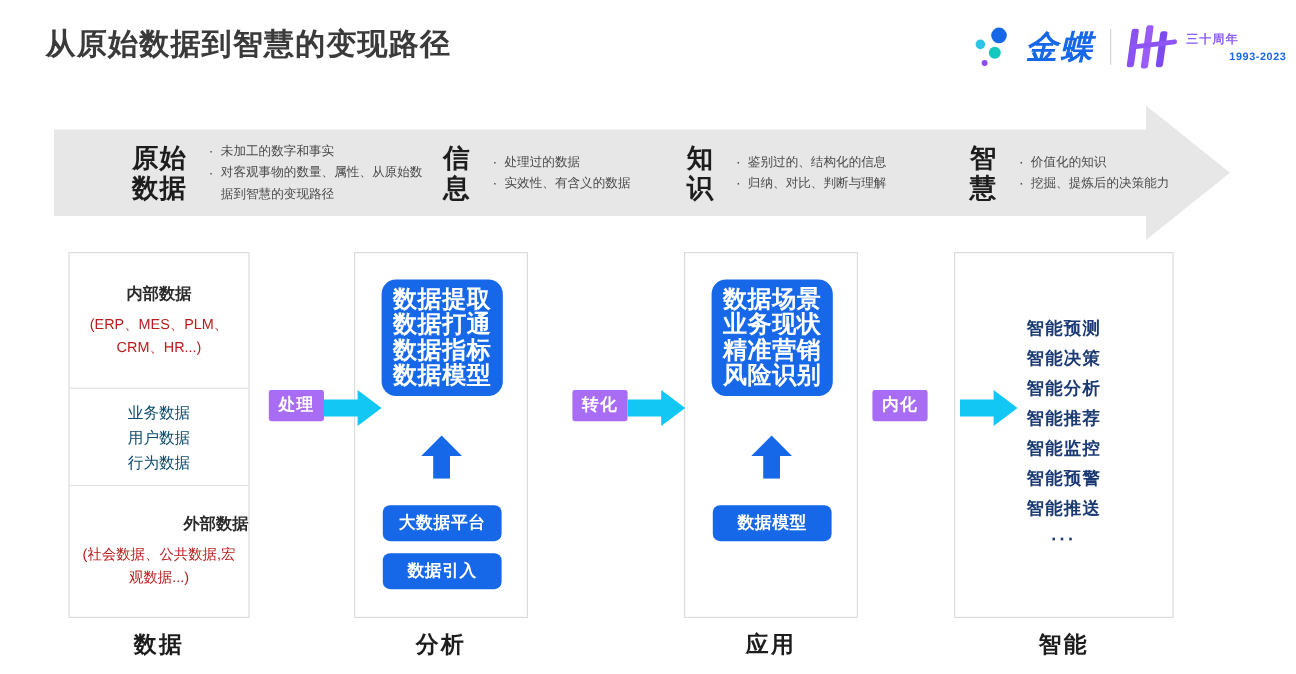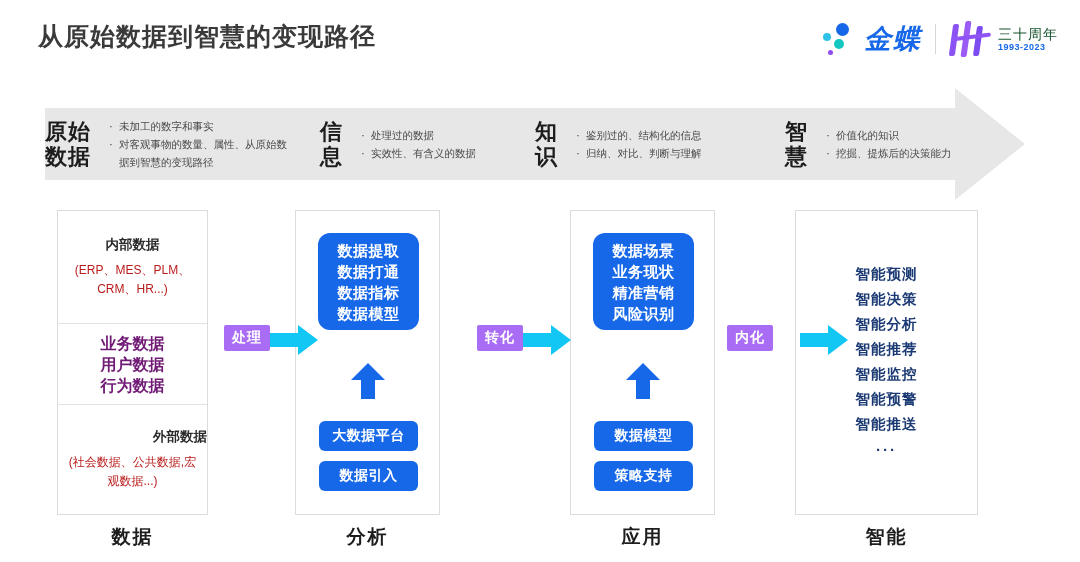--- a/index.html
+++ b/index.html
@@ -14,21 +14,21 @@
   .page{position:absolute;inset:0;}
 
   
   .title{
     position:absolute;left:38px;top:20px;
     font-size:25px;font-weight:bold;color:#3a3a3a;
     letter-spacing:1px;
     white-space:nowrap;
   }
   .logo{
-    position:absolute;right:22px;top:18px;
+    position:absolute;right:8px;top:18px;
     display:flex;align-items:center;height:42px;
   }
   .logo-dots{position:relative;width:40px;height:38px;margin-right:4px;}
   .logo-dots i{position:absolute;border-radius:50%;display:block;}
   .d1{width:13px;height:13px;background:#1668e8;left:16px;top:3px;}
   .d2{width:8px;height:8px;background:#2fc2e8;left:3px;top:13px;}
   .d3{width:10px;height:10px;background:#14c8c0;left:14px;top:19px;}
   .d4{width:5px;height:5px;background:#8d4bf0;left:8px;top:30px;}
   .logo-word{
     font-size:27px;font-weight:bold;
@@ -38,35 +38,35 @@
   .logo-sep{
     width:1px;height:30px;background:#d6d6d6;margin:0 13px;
   }
   .anniv{position:relative;width:42px;height:40px;margin-right:7px;}
   .anniv span{position:absolute;display:block;border-radius:2px;}
   .a1{width:6px;height:32px;background:#8a52f2;left:2px;top:5px;transform:skewX(-8deg);}
   .a2{width:6px;height:36px;background:#9b5cf6;left:14px;top:2px;transform:skewX(-8deg);}
   .a3{width:6px;height:30px;background:#7d4cf0;left:26px;top:7px;transform:skewX(-8deg);}
   .a4{width:40px;height:4px;background:#8f55f4;left:2px;top:16px;transform:rotate(-7deg);}
   .anniv-txt{display:flex;flex-direction:column;justify-content:center;}
-  .anniv-cn{font-size:14px;font-weight:normal;color:#14532d;letter-spacing:1px;line-height:16px;}
-  .anniv-yr{font-size:9px;font-weight:bold;color:#1668e8;letter-spacing:.5px;line-height:11px;}
+  .anniv-cn{font-size:10px;font-weight:bold;color:#8b5cf6;letter-spacing:1px;line-height:16px;}
+  .anniv-yr{font-size:9px;font-weight:bold;color:#1668e8;letter-spacing:.5px;line-height:11px;margin-left:36px;}
 
   
   .banner{
     position:absolute;left:45px;top:88px;width:980px;height:112px;
     background:#e7e7e7;
     clip-path:polygon(0 20px, 910px 20px, 910px 0, 980px 56px, 910px 112px, 910px 92px, 0 92px);
   }
   .banner-row{
     position:absolute;left:45px;top:88px;width:980px;height:112px;
     display:flex;
   }
   .b-seg{display:flex;align-items:center;}
-  .b-seg.s1{width:275px;}
+  .b-seg.s1{width:275px;padding-left:18px;margin-left:47px;}
   .b-seg.s2{width:215px;}
   .b-seg.s3{width:250px;}
   .b-seg.s4{width:230px;}
   .b-key{
     font-size:22px;font-weight:bold;color:#1d1d1d;
     line-height:25px;white-space:nowrap;letter-spacing:1px;
   }
   .b-bullets{margin-left:12px;}
   .b-line{display:flex;align-items:flex-start;line-height:18px;}
   .b-dot{color:#555;font-size:13px;width:16px;text-align:center;flex:none;}
@@ -84,28 +84,28 @@
   .c3{left:570px;width:145px;height:305px;}
   .c4{left:795px;width:183px;height:305px;}
 
   .sec{box-sizing:border-box;display:flex;flex-direction:column;
        align-items:center;justify-content:center;text-align:center;}
   .sec-a{height:112px;}
   .sec-b{height:82px;border-top:1px solid #e2e2e2;border-bottom:1px solid #e2e2e2;}
   .sec-c{height:109px;align-items:flex-end;}
   .sec-title{font-size:13.5px;font-weight:bold;color:#2b2b2b;margin-bottom:7px;}
   .sec-sub{font-size:12px;color:#b91c1c;line-height:19px;padding:0 8px;}
-  .sec-gray{font-size:16px;color:#701a75;font-weight:bold;line-height:21px;}
+  .sec-gray{font-size:13px;color:#0c4a6e;font-weight:normal;line-height:21px;}
 
   
   .bigcard{
     position:absolute;left:22px;top:22px;width:101px;height:97px;
     background:#1668e8;border-radius:12px;
     display:flex;flex-direction:column;align-items:center;justify-content:center;
-    color:#fff;font-size:15px;font-weight:bold;line-height:21px;letter-spacing:.5px;
+    color:#fff;font-size:20px;font-weight:bold;line-height:21px;letter-spacing:.5px;
   }
   .c3 .bigcard{left:22px;}
   .uparrow{
     position:absolute;left:50%;top:152px;transform:translateX(-50%);
     width:0;height:0;
   }
   .uparrow svg{display:block;}
   .btn{
     position:absolute;left:23px;width:99px;height:30px;
     background:#1668e8;border-radius:6px;color:#fff;
@@ -284,21 +284,20 @@
       <div>业务现状</div>
       <div>精准营销</div>
       <div>风险识别</div>
     </div>
     <div class="uparrow">
       <svg width="34" height="36" viewBox="0 0 34 36" style="margin-left:-17px;">
         <polygon points="17,0 34,17 24,17 24,36 10,36 10,17 0,17" fill="#1668e8"></polygon>
       </svg>
     </div>
     <div class="btn btn-a">数据模型</div>
-    <div class="btn btn-b">策略支持</div>
   </div>
 
   <div class="col c4">
     <div class="smartlist">
       <div class="smart-item">智能预测</div>
       <div class="smart-item">智能决策</div>
       <div class="smart-item">智能分析</div>
       <div class="smart-item">智能推荐</div>
       <div class="smart-item">智能监控</div>
       <div class="smart-item">智能预警</div>

